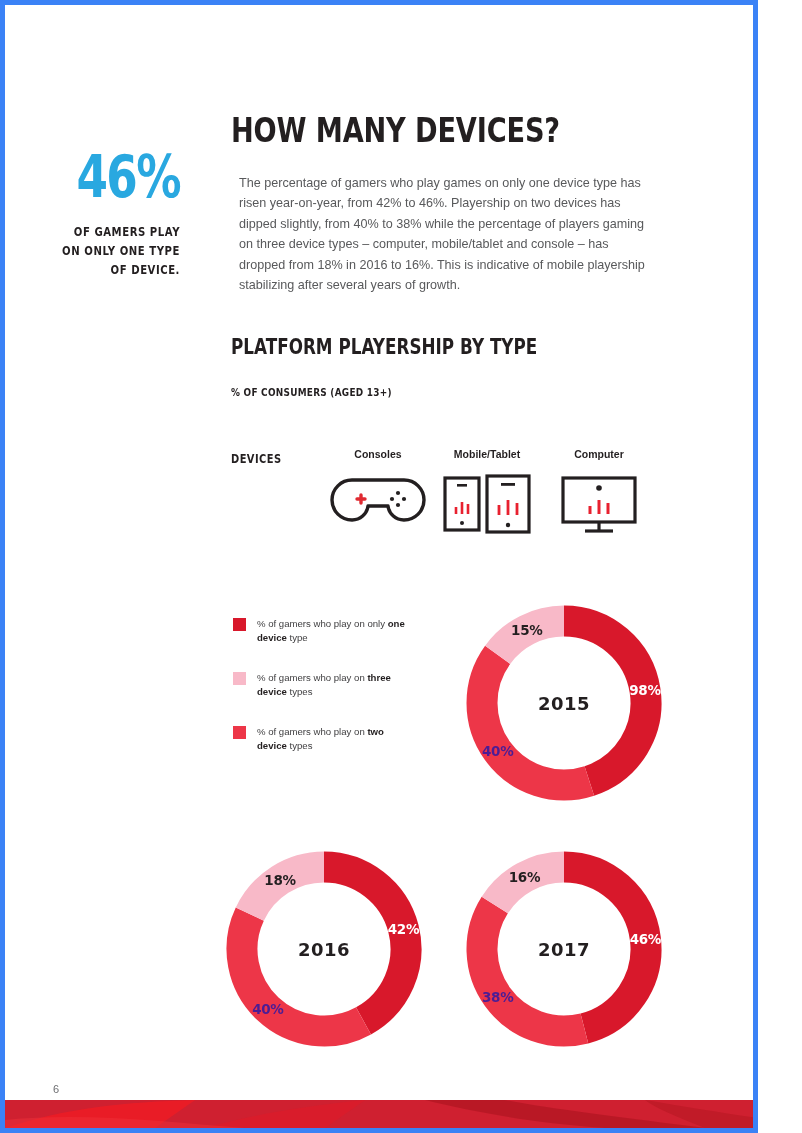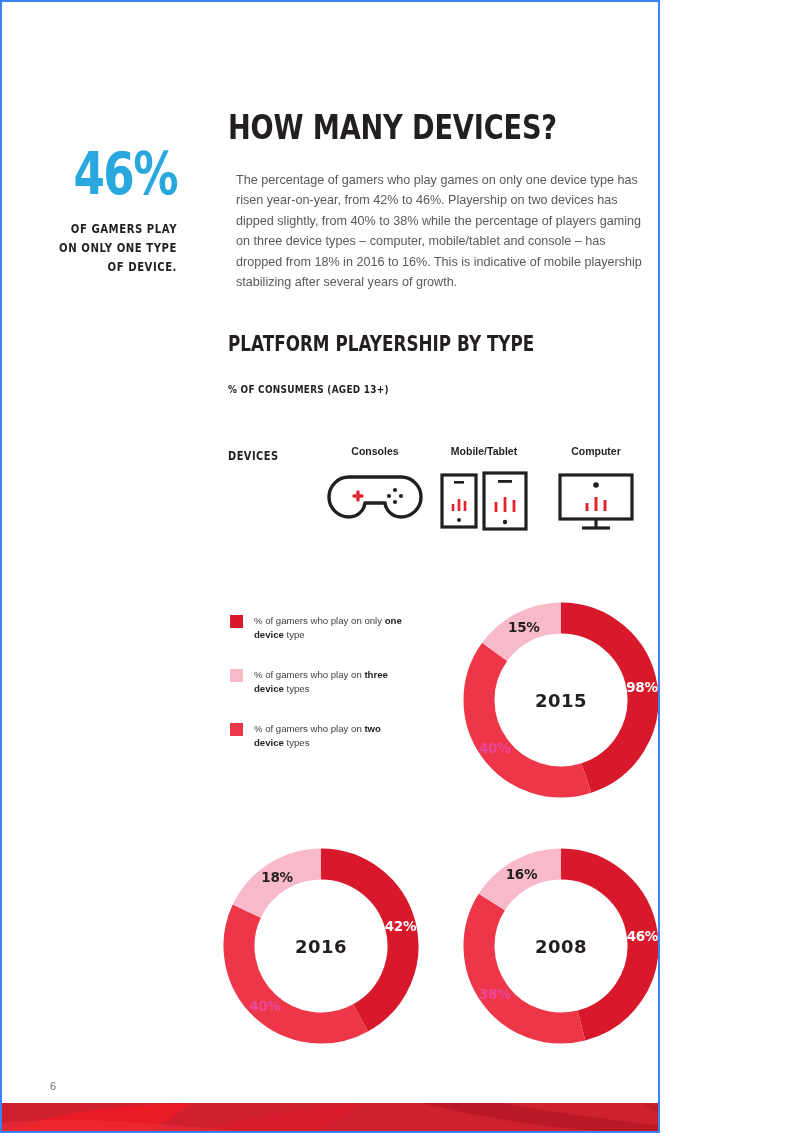--- a/index.html
+++ b/index.html
@@ -6,26 +6,26 @@
     margin: 0;
     padding: 0;
     background: #ffffff;
   }
   body {
     font-family: "Liberation Sans", sans-serif;
     -webkit-font-smoothing: antialiased;
   }
   .page {
     position: relative;
-    width: 660px;
+    width: 758px;
     height: 1133px;
     background: #ffffff;
     overflow: hidden;
     box-sizing: border-box;
-    border: 2px solid #3b82f6;
+    border: 5px solid #3b82f6;
   }
 
   
   .stat-block {
     position: absolute;
     left: 30px;
     top: 145px;
     width: 145px;
     text-align: right;
   }
@@ -188,21 +188,21 @@
   .slice-label {
     position: absolute;
     font-family: "DejaVu Sans", sans-serif;
     font-size: 13.5px;
     font-weight: 700;
     letter-spacing: -0.3px;
     white-space: nowrap;
     pointer-events: none;
   }
   .lbl-one   { color: #ffffff; }
-  .lbl-two   { color: #ec4899; }
+  .lbl-two   { color: #4c1d95; }
   .lbl-three { color: #231f20; }
 
   
   .page-number {
     position: absolute;
     left: 48px;
     top: 1078px;
     font-size: 11px;
     color: #6d6e71;
   }
@@ -324,21 +324,21 @@
     </div>
   <div class="donut" id="donut-2017" style="left:453px; top:838px;">
       <svg width="212" height="212" viewBox="0 0 212 212">
         <path d="M 106 24 A 82 82 0 0 1 126.3925707475181 185.42381921254776" fill="none" stroke="#d8182b" stroke-width="31"></path>
         <path d="M 126.3925707475181 185.42381921254776 A 82 82 0 0 1 36.76511010883476 62.062202811722294" fill="none" stroke="#ed3648" stroke-width="31"></path>
         <path d="M 36.76511010883476 62.062202811722294 A 82 82 0 0 1 105.99999999999999 24" fill="none" stroke="#f8b9c8" stroke-width="31"></path>
       </svg>
       <div class="slice-label lbl-one" style="left: 187.353px; top: 95.7227px; transform: translate(-50%, -50%);">46%</div>
       <div class="slice-label lbl-two" style="left: 39.6606px; top: 154.198px; transform: translate(-50%, -50%);">38%</div>
       <div class="slice-label lbl-three" style="left: 66.4962px; top: 34.1429px; transform: translate(-50%, -50%);">16%</div>
-      <div class="donut-year">2008</div>
+      <div class="donut-year">2017</div>
     </div>
 
   <div class="page-number">6</div>
   <div class="bottom-band">
     <svg width="802" height="28" viewBox="0 0 802 28" preserveAspectRatio="none">
       <rect width="802" height="28" fill="#cf2030"></rect>
       <path d="M0 28 C60 8 120 2 190 0 L150 28 Z" fill="#ed1c24" opacity="0.85"></path>
       <path d="M200 28 C250 14 300 6 360 0 L320 28 Z" fill="#e01b28" opacity="0.6"></path>
       <path d="M420 0 C470 12 520 22 600 28 L700 28 C620 18 540 8 500 0 Z" fill="#a8121d" opacity="0.55"></path>
       <path d="M640 0 C700 10 760 20 802 24 L802 28 L700 28 C670 16 650 8 640 0 Z" fill="#b4151f" opacity="0.5"></path>

